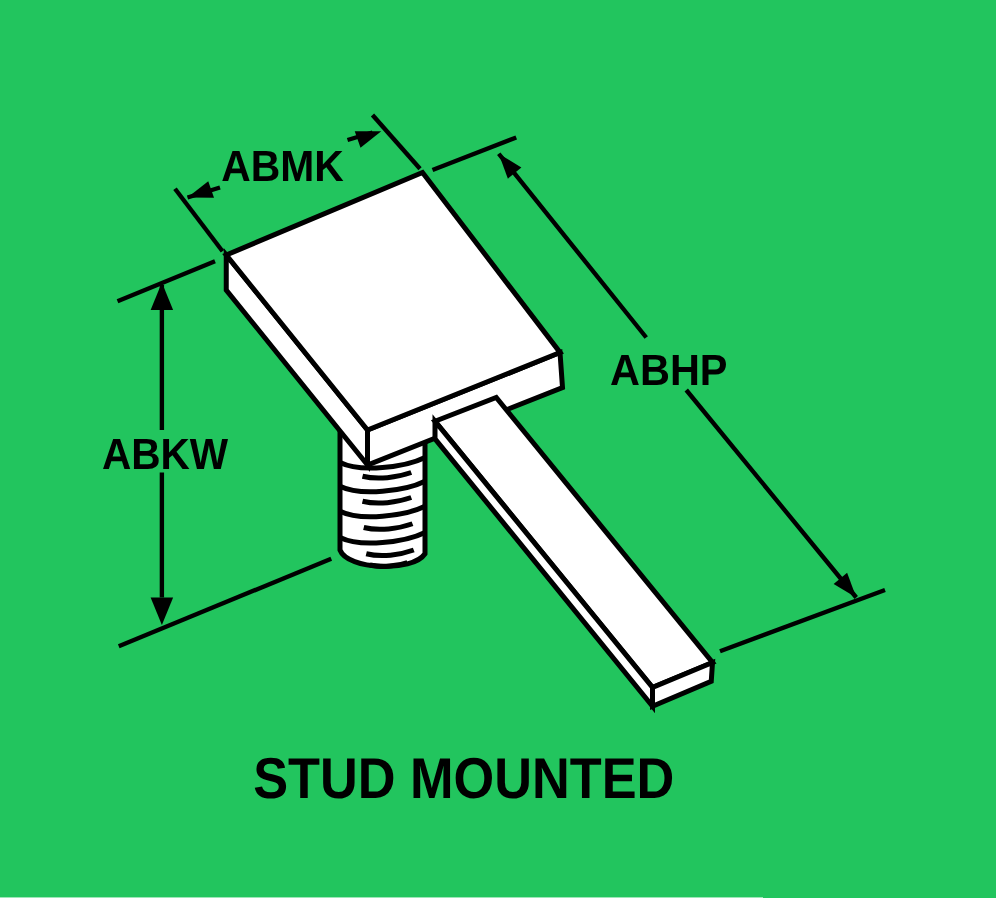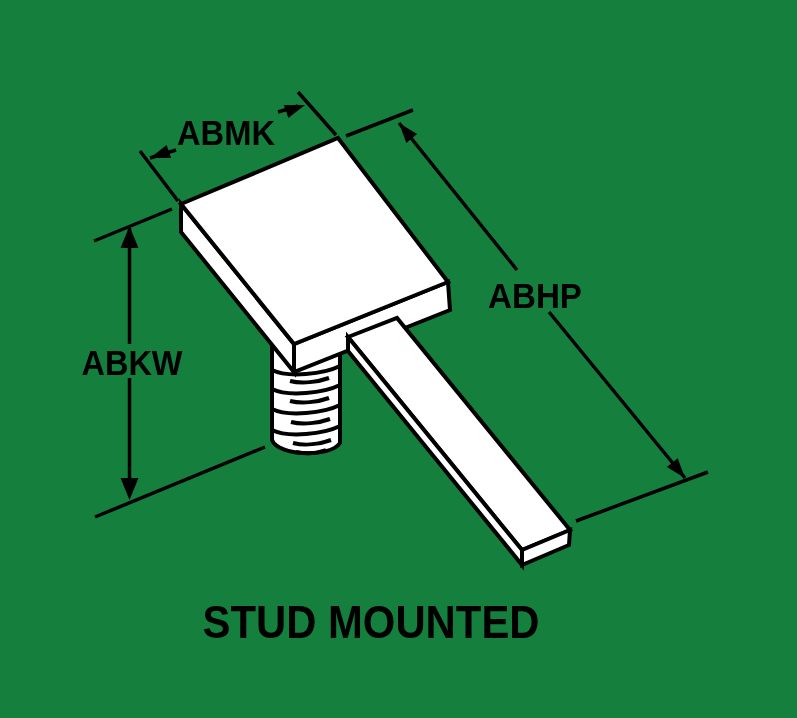--- a/index.html
+++ b/index.html
@@ -4,21 +4,21 @@
 <style>
   html, body {
     margin: 0;
     padding: 0;
     background: #ffffff;
   }
   .page {
     position: relative;
     width: 797px;
     height: 718px;
-    background: #15803d;
+    background: #22c55e;
     overflow: hidden;
     font-family: "Liberation Sans", sans-serif;
   }
   svg text {
     font-family: "Liberation Sans", sans-serif;
     font-weight: bold;
     fill: #000000;
   }
   .dim-label { font-size: 35px; }
   .title-label { font-size: 46px; }

